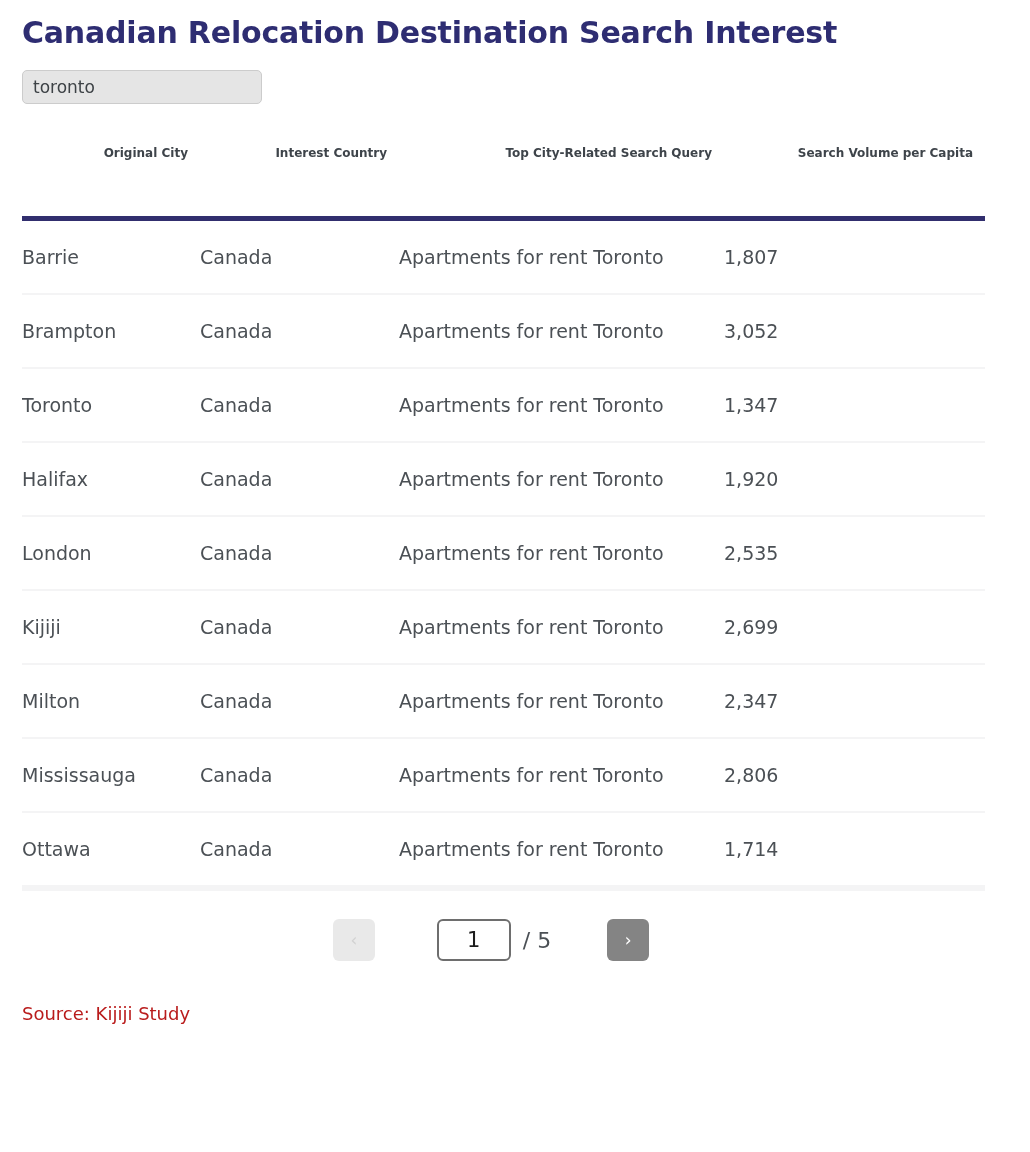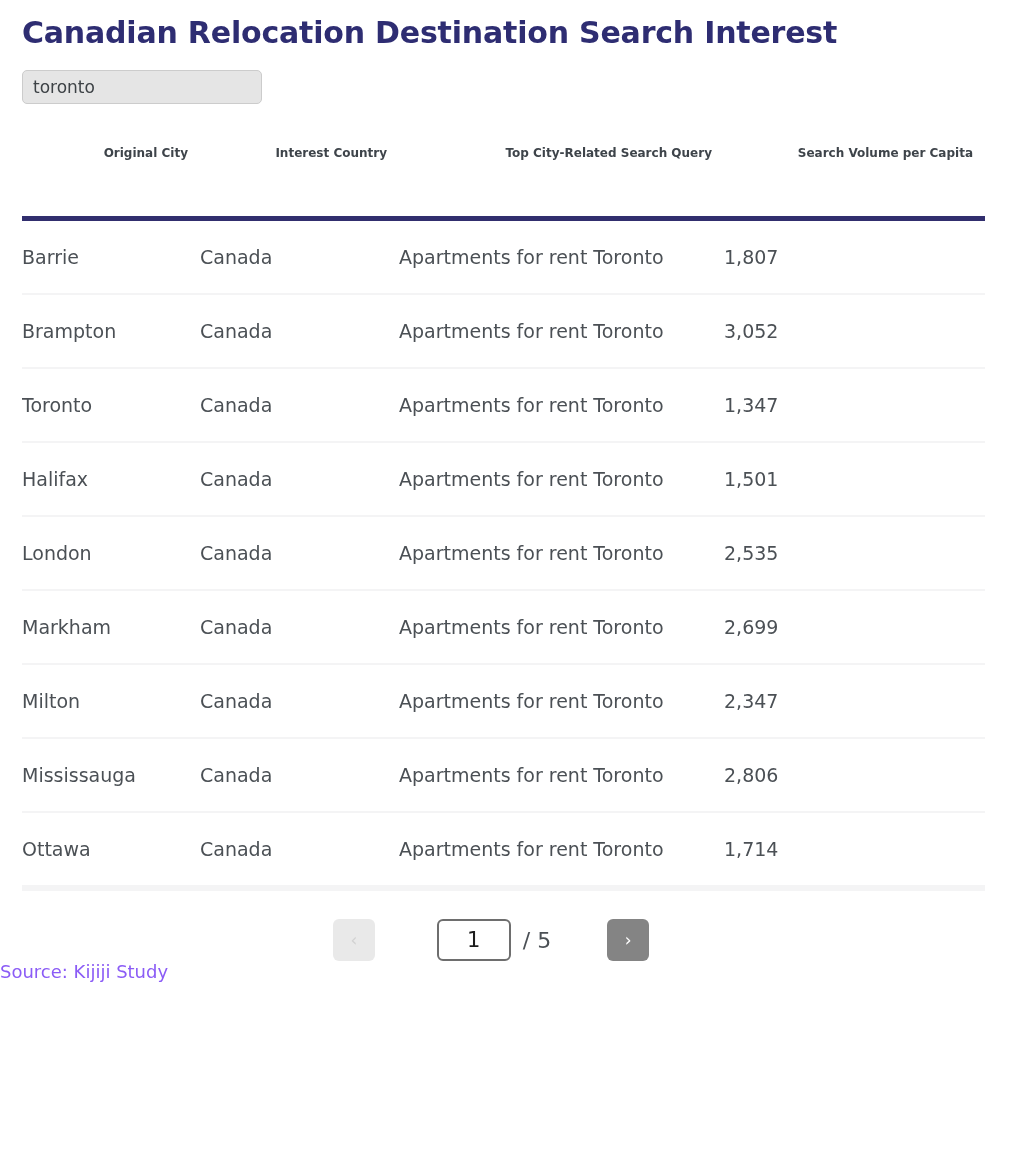--- a/index.html
+++ b/index.html
@@ -147,22 +147,24 @@
   }
   .page-total {
     margin-left: 12px;
     font-size: 22px;
     color: #4b5055;
     white-space: nowrap;
   }
 
   
   .source-note {
+    margin-top: 42px;
+    padding-left: 22px;
     font-size: 18px;
-    color: #8b5cf6;
+    color: #b91c1c;
   }
 </style>
 </head>
 <body>
 
 <div class="page">
 
   <h1 class="title">Canadian Relocation Destination Search Interest</h1>
 
   <div class="search-wrap">
@@ -209,30 +211,30 @@
         <tr>
           <td>Toronto</td>
           <td>Canada</td>
           <td>Apartments for rent Toronto</td>
           <td>1,347</td>
         </tr>
         <tr>
           <td>Halifax</td>
           <td>Canada</td>
           <td>Apartments for rent Toronto</td>
-          <td>1,501</td>
+          <td>1,920</td>
         </tr>
         <tr>
           <td>London</td>
           <td>Canada</td>
           <td>Apartments for rent Toronto</td>
           <td>2,535</td>
         </tr>
         <tr>
-          <td>Markham</td>
+          <td>Kijiji</td>
           <td>Canada</td>
           <td>Apartments for rent Toronto</td>
           <td>2,699</td>
         </tr>
         <tr>
           <td>Milton</td>
           <td>Canada</td>
           <td>Apartments for rent Toronto</td>
           <td>2,347</td>
         </tr>

